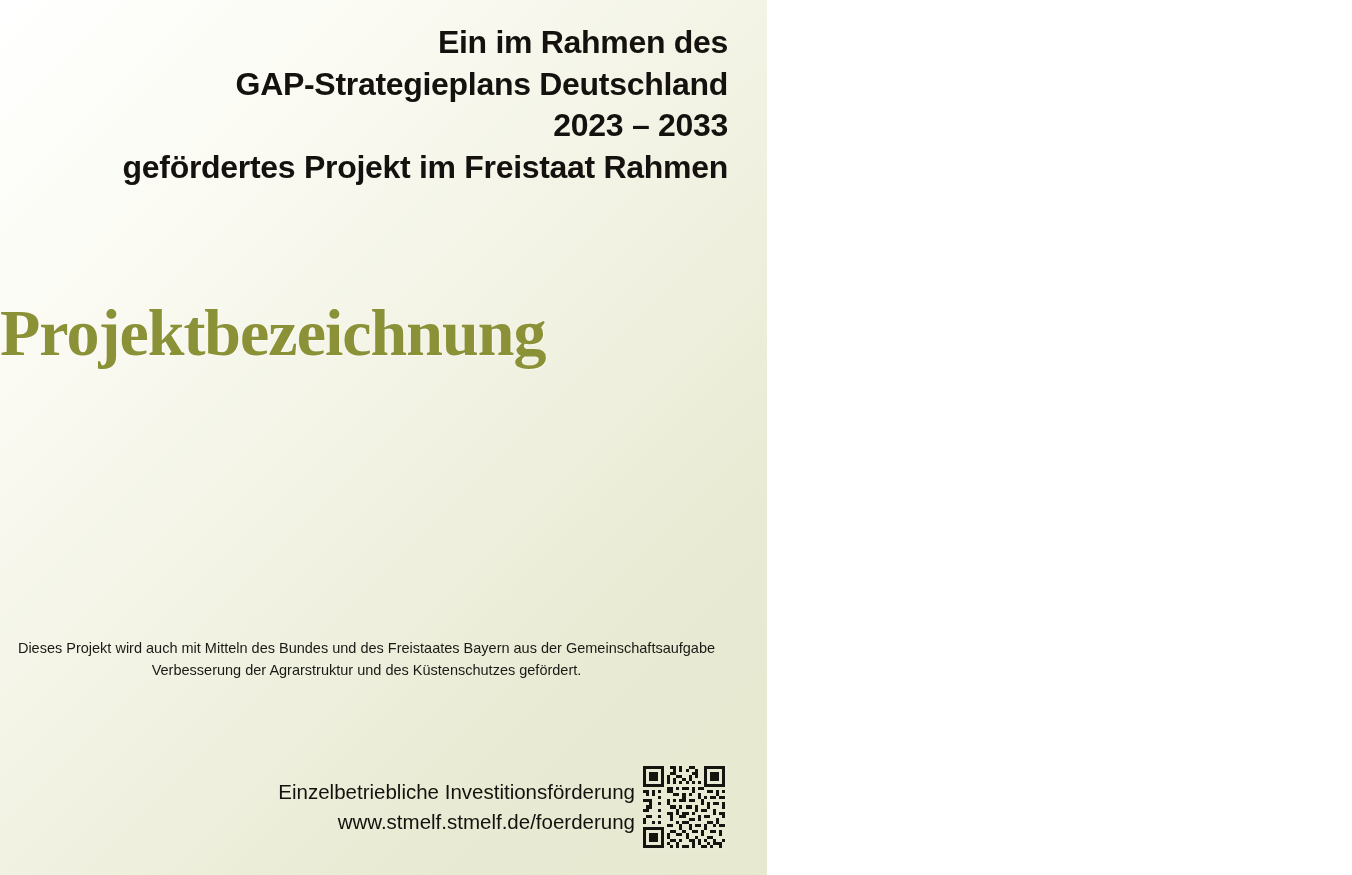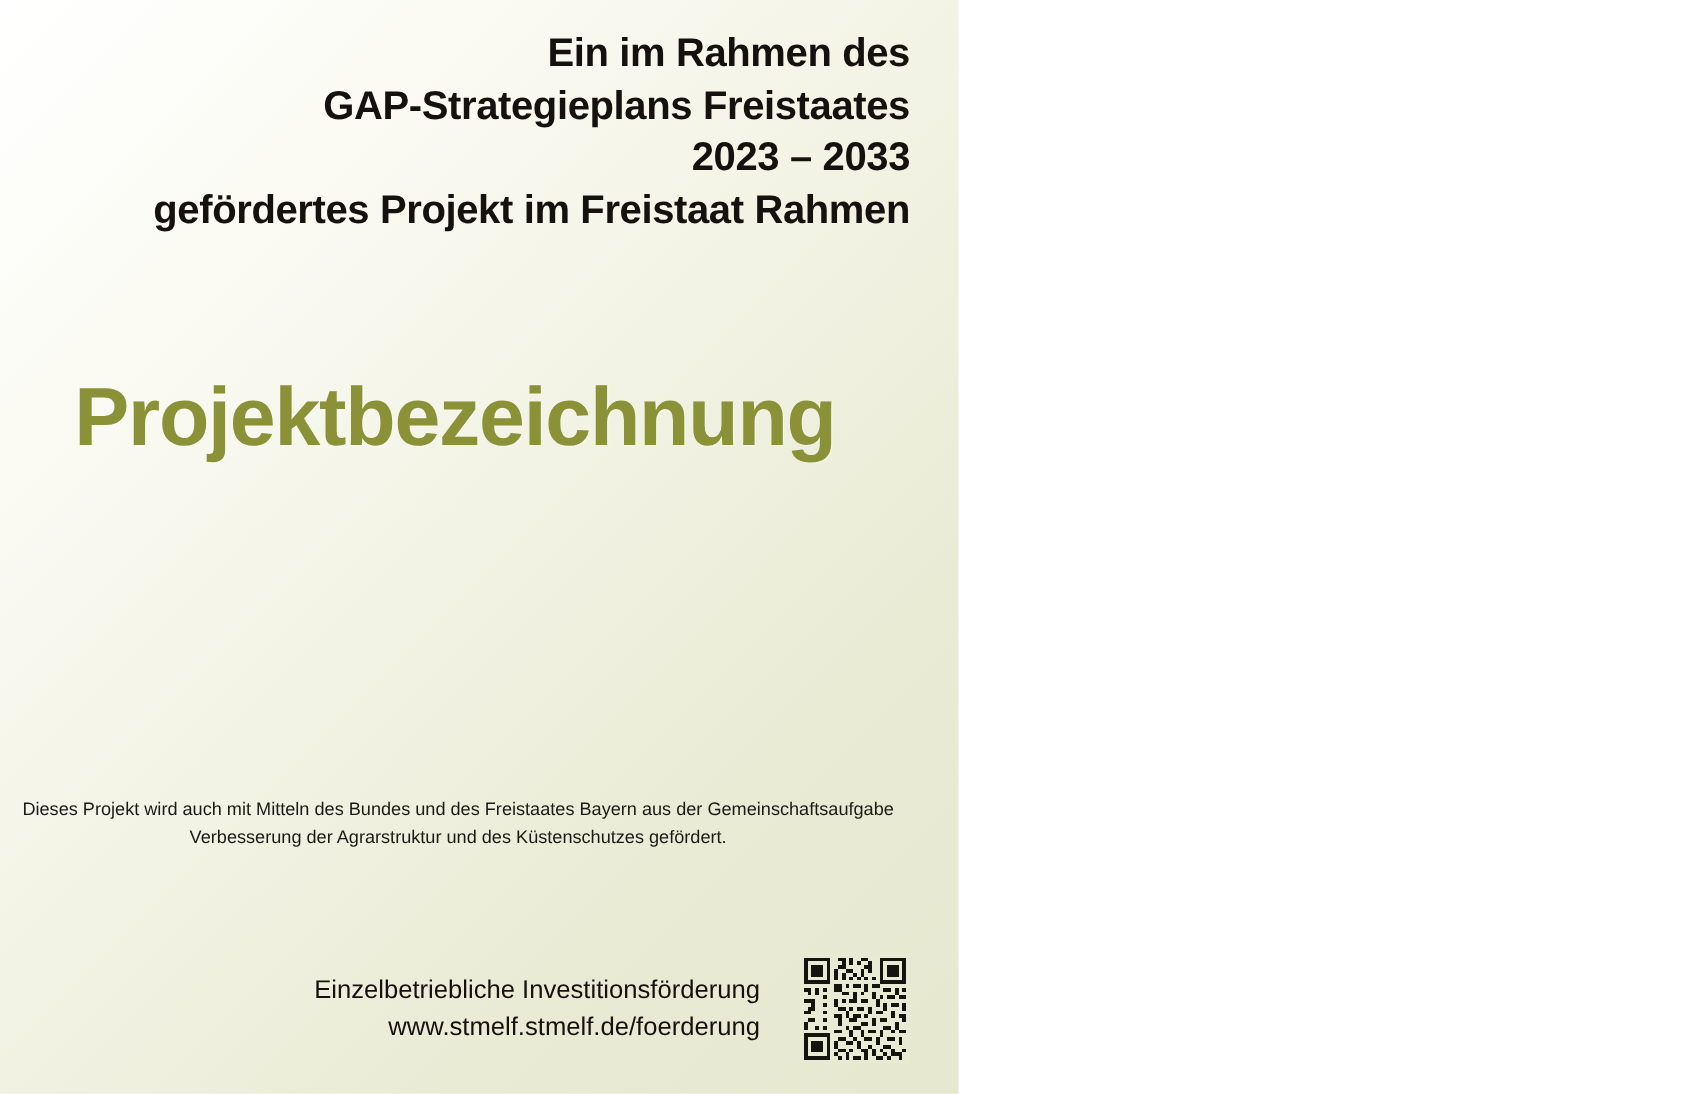--- a/index.html
+++ b/index.html
@@ -29,45 +29,46 @@
     line-height:1.30;
     font-weight:700;
     color:#14110e;
     letter-spacing:-0.3px;
   }
   .heading div{white-space:nowrap;}
   .project-title{
     position:absolute;
     left:0;right:39px;
     top:300px;
-    text-align:center;
+    text-align:left;
     font-size:66px;
     font-weight:700;
     color:#8b9136;
     letter-spacing:-1px;
     line-height:1;
     text-shadow:1px 1px 0 rgba(255,255,255,.45);
+    font-family:Liberation Serif, serif;
   }
   .fineprint{
     position:absolute;
     left:5px;right:39px;
     top:637px;
     text-align:center;
     font-size:14.5px;
     line-height:1.55;
     color:#1a1a16;
     font-weight:500;
   }
   .bottom-left{
     position:absolute;
     left:0;right:39px;bottom:24px;
     display:flex;
     align-items:center;
     justify-content:flex-end;
-    gap:32px;
+    gap:5px;
   }
   .bl-text{
     text-align:right;
     font-size:20.5px;
     line-height:1.45;
     color:#14110e;
     font-weight:400;
   }
   .qr{
     width:88px;height:88px;
@@ -85,21 +86,21 @@
 </style>
 </head>
 <body>
 
 <div class="poster">
 
   <div class="left-panel">
 
     <div class="heading">
       <div>Ein im Rahmen des</div>
-      <div>GAP-Strategieplans Freistaates</div>
+      <div>GAP-Strategieplans Deutschland</div>
       <div>2023 – 2033</div>
       <div>gefördertes Projekt im Freistaat Rahmen</div>
     </div>
 
     <div class="project-title">Projektbezeichnung</div>
 
     <div class="fineprint">Dieses Projekt wird auch mit Mitteln des Bundes und des Freistaates Bayern aus der Gemeinschaftsaufgabe Verbesserung der Agrarstruktur und des Küstenschutzes gefördert.</div>
 
     <div class="bottom-left">
       <div class="bl-text">

